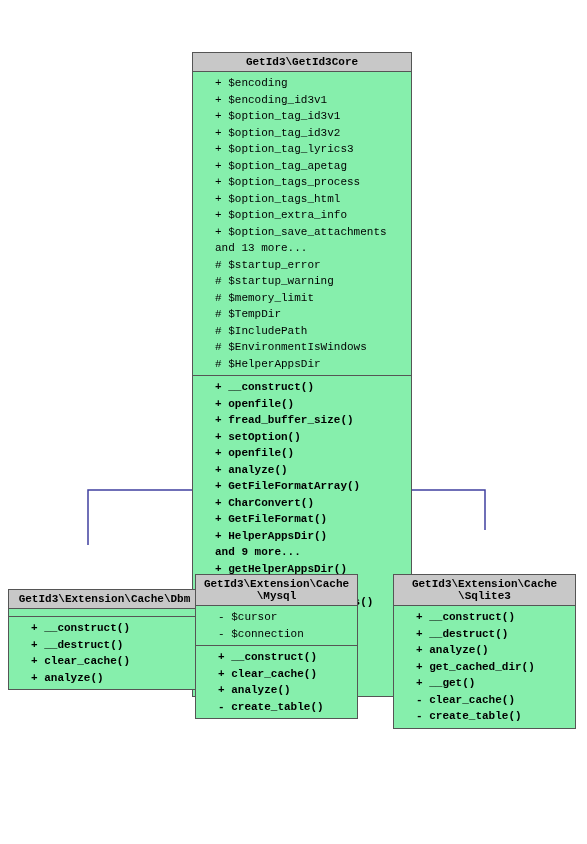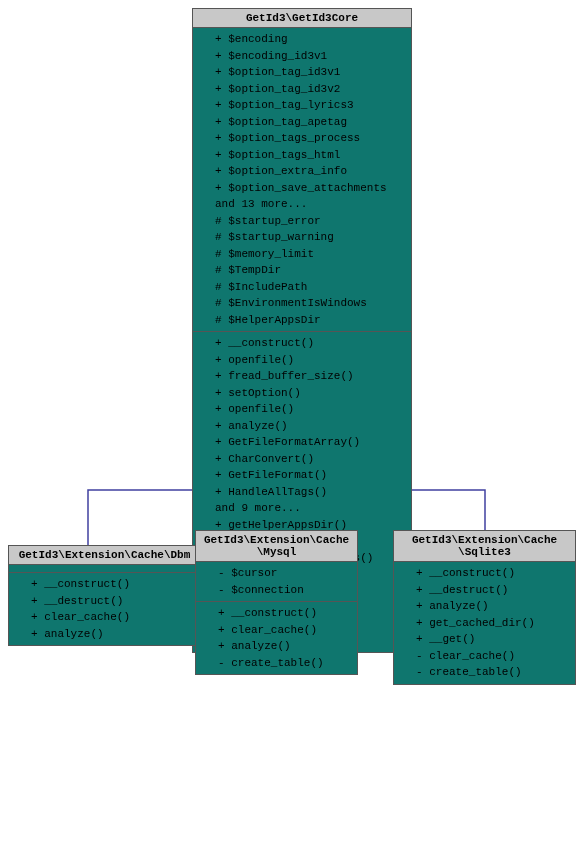--- a/index.html
+++ b/index.html
@@ -15,40 +15,42 @@
 
     .diagram-container {
       position: relative;
       width: 587px;
       height: 844px;
     }
 
     .uml-box {
       position: absolute;
       border: 1px solid #555;
-      background: #0f766e;
+      background: #86efac;
+      margin-top: 44px;
     }
 
     .uml-box .box-title {
       background: #c8c8c8;
       border-bottom: 1px solid #555;
       text-align: center;
       padding: 3px 5px;
       font-weight: bold;
       font-size: 11px;
     }
 
     .uml-box .box-section {
       padding: 3px 22px;
       border-bottom: 1px solid #555;
       line-height: 1.5;
     }
 
     .uml-box .box-section:last-child {
       border-bottom: none;
+      font-weight: bold;
     }
 
     .uml-box .box-section div {
       white-space: nowrap;
     }
 
     svg.arrows {
       position: absolute;
       top: 0;
       left: 0;
@@ -102,21 +104,21 @@
     <div class="box-section">
       <div>+ __construct()</div>
       <div>+ openfile()</div>
       <div>+ fread_buffer_size()</div>
       <div>+ setOption()</div>
       <div>+ openfile()</div>
       <div>+ analyze()</div>
       <div>+ GetFileFormatArray()</div>
       <div>+ CharConvert()</div>
       <div>+ GetFileFormat()</div>
-      <div>+ HandleAllTags()</div>
+      <div>+ HelperAppsDir()</div>
       <div>and 9 more...</div>
       <div>+ getHelperAppsDir()</div>
       <div>+ getTempDir()</div>
       <div>+ environmentIsWindows()</div>
       <div>+ getIncludePath()</div>
       <div># setHelperAppsDir()</div>
       <div>- error()</div>
       <div>- warning()</div>
       <div>- CleanUp()</div>
     </div>

